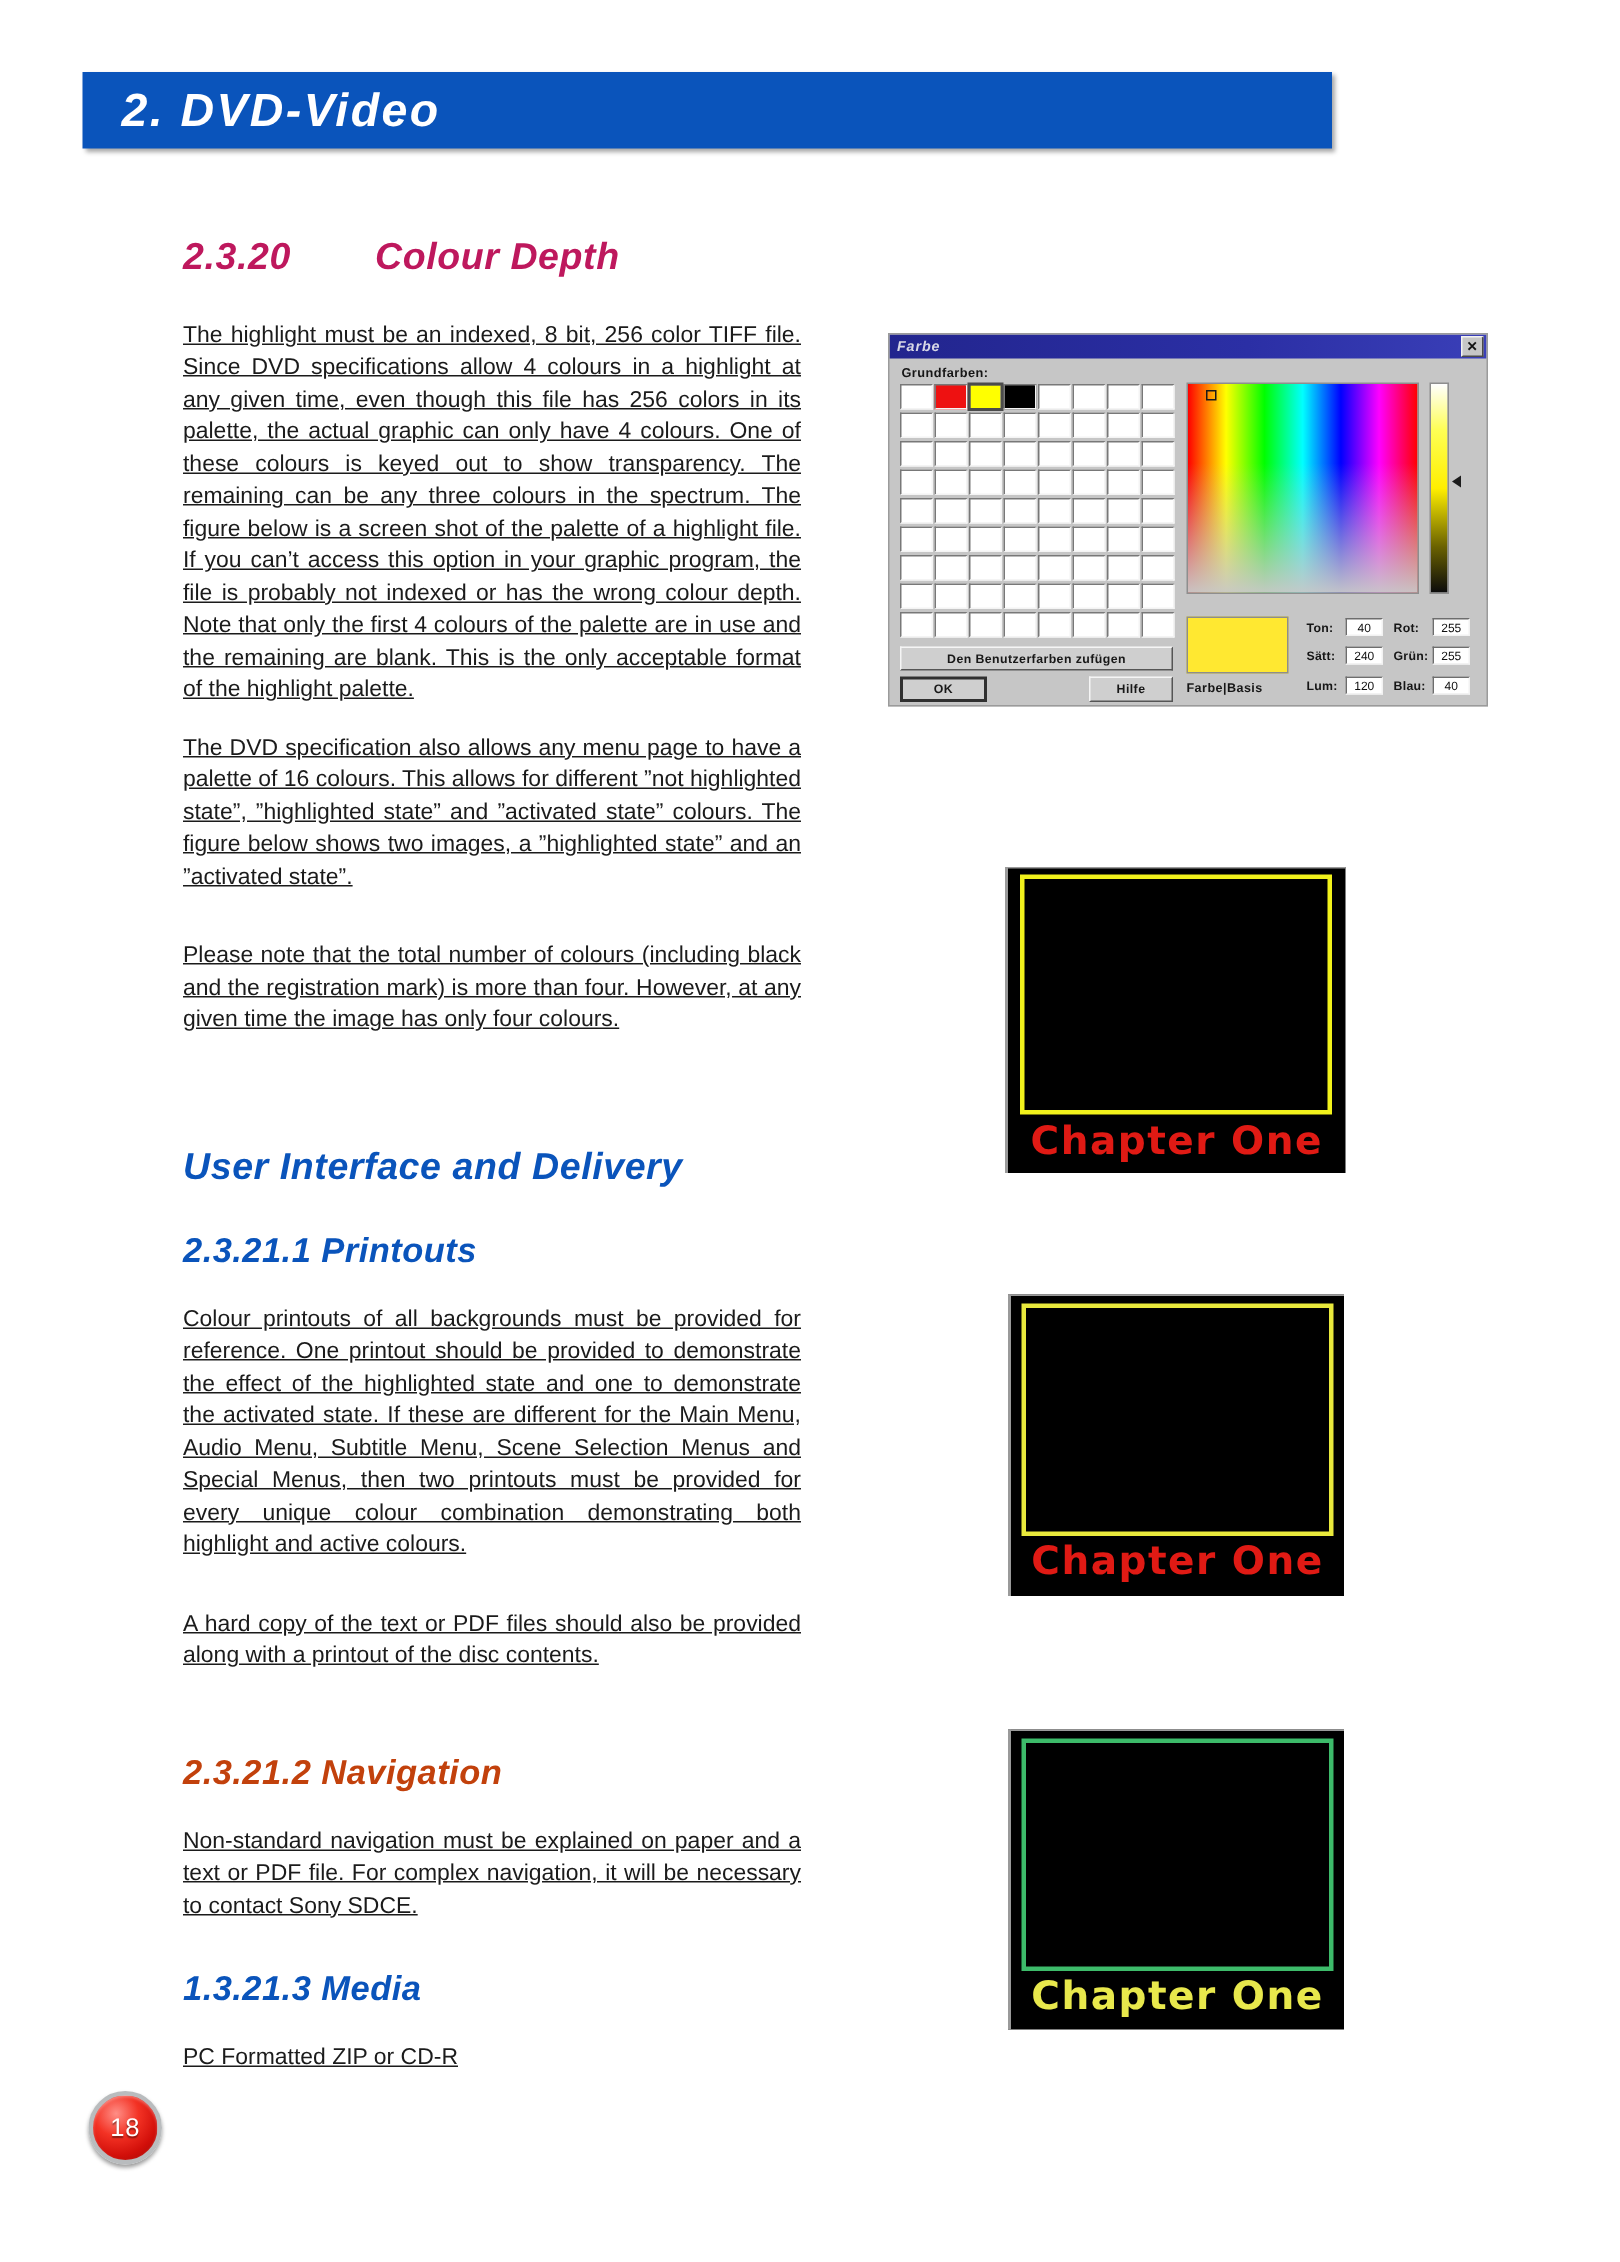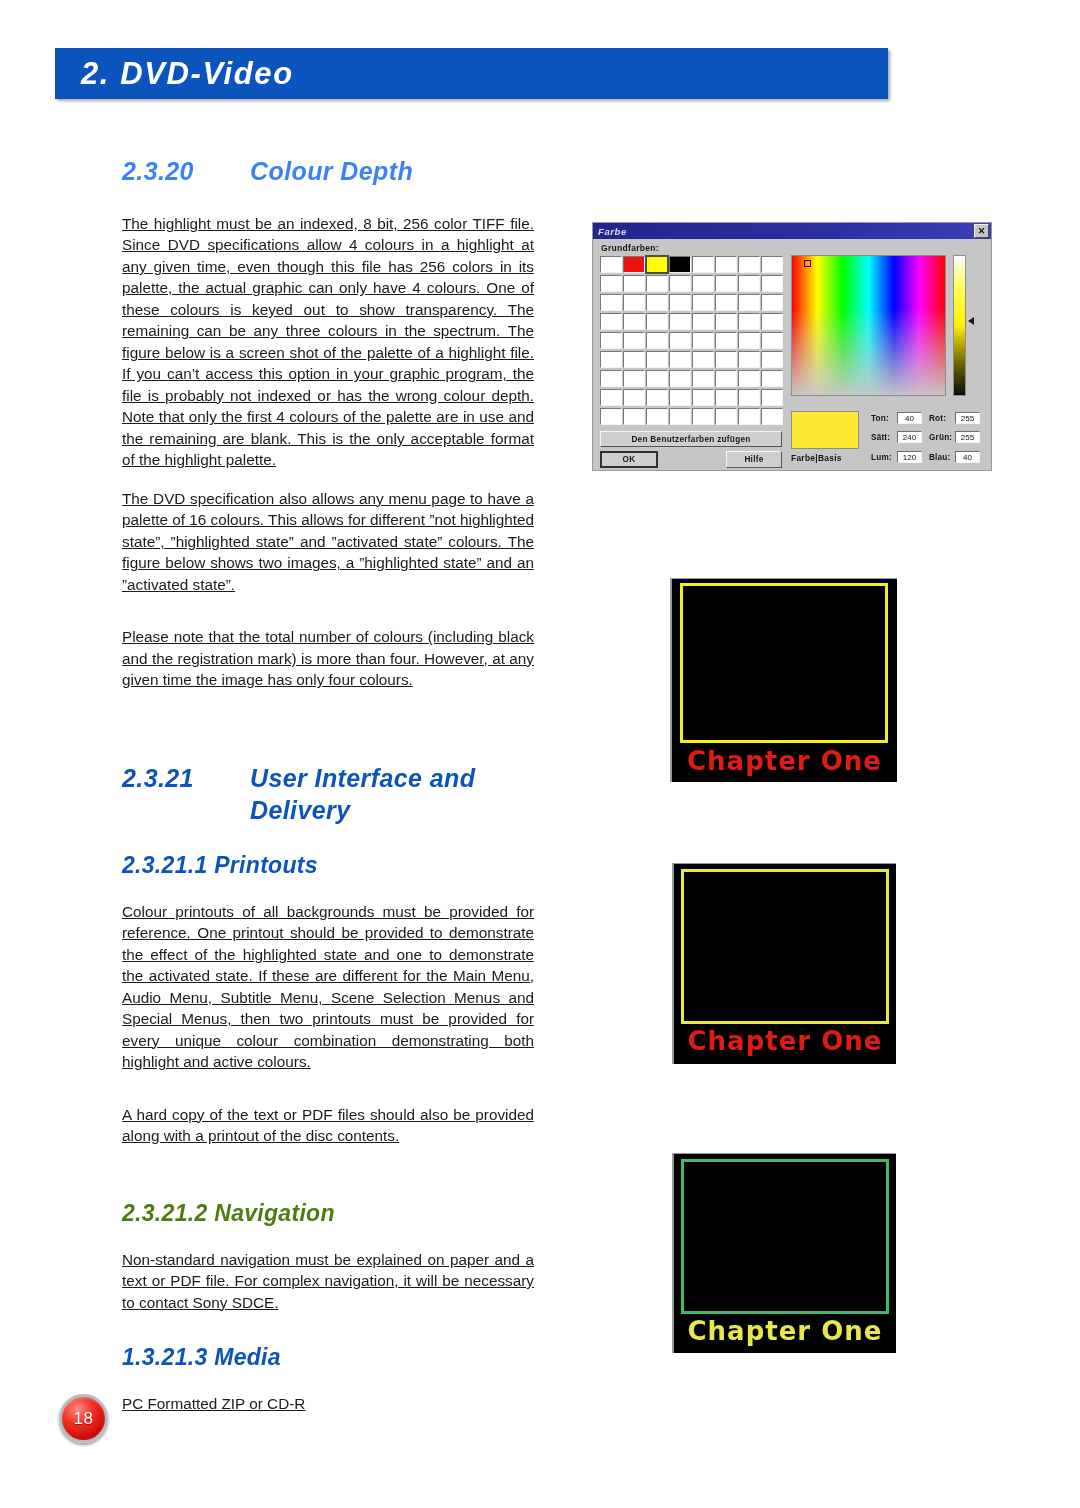--- a/index.html
+++ b/index.html
@@ -276,46 +276,45 @@
 </style>
 </head>
 <body>
 
 <div class="chapter-banner" style="background: rgb(10, 84, 187);">
   <div class="chapter-banner-title">2. DVD-Video</div>
 </div>
 
 <div class="text-column">
 
-  <h2 class="sec-head" style="color: #3b82f6;">
+  <h2 class="sec-head" style="color: #be185d;">
     <span class="num">2.3.20</span>
     <span class="ttl">Colour Depth</span>
   </h2>
 
   <p class="body">The highlight must be an indexed, 8 bit, 256 color TIFF file. Since DVD specifications allow 4 colours in a highlight at any given time, even though this file has 256 colors in its palette, the actual graphic can only have 4 colours. One of these colours is keyed out to show transparency. The remaining can be any three colours in the spectrum. The figure below is a screen shot of the palette of a highlight file. If you can’t access this option in your graphic program, the file is probably not indexed or has the wrong colour depth. Note that only the first 4 colours of the palette are in  use and the remaining are blank. This is the only acceptable format of the highlight palette.</p>
   <p class="body">The DVD specification also allows any menu page to have a palette of 16 colours. This allows for different ”not highlighted state”, ”highlighted state” and ”activated state” colours. The figure below shows two images, a ”highlighted state” and an ”activated state”.</p>
   <div class="gap-sm"></div>
   <p class="body">Please note that the total number of colours (including black and the registration mark) is more than four. However, at any given time the image has only four colours.</p>
 
   <div class="gap-lg"></div>
 
   <h2 class="sec-head" style="color: rgb(10, 84, 187);">
-    <span class="num">2.3.21</span>
     <span class="ttl">User Interface and Delivery</span>
   </h2>
 
   <h3 class="sub-head" style="color: rgb(10, 84, 187);">2.3.21.1 Printouts</h3>
 
   <p class="body">Colour printouts of all backgrounds must be provided for reference. One printout should be provided to demonstrate the effect of the highlighted state and one to demonstrate the activated state. If these are different for the Main Menu, Audio Menu, Subtitle Menu, Scene Selection Menus and Special Menus, then two printouts must be provided for every unique colour combination demonstrating both highlight and active colours.</p>
   <div class="gap-sm"></div>
   <p class="body">A hard copy of the text or PDF files should also be provided along with a printout of the disc contents.</p>
 
   <div class="gap-md"></div>
 
-  <h3 class="sub-head" style="color: #4d7c0f;">2.3.21.2 Navigation</h3>
+  <h3 class="sub-head" style="color: #c2410c;">2.3.21.2 Navigation</h3>
   <p class="body">Non-standard navigation must be explained on paper and a text or PDF file. For complex navigation, it will be necessary to contact Sony SDCE.</p>
 
   <div class="gap-sm"></div>
 
   <h3 class="sub-head" style="color: rgb(10, 84, 187);">1.3.21.3 Media</h3>
   <p class="body nojust last">PC Formatted ZIP or CD-R</p>
 
 </div>
 
 <div class="fig-dialog">

